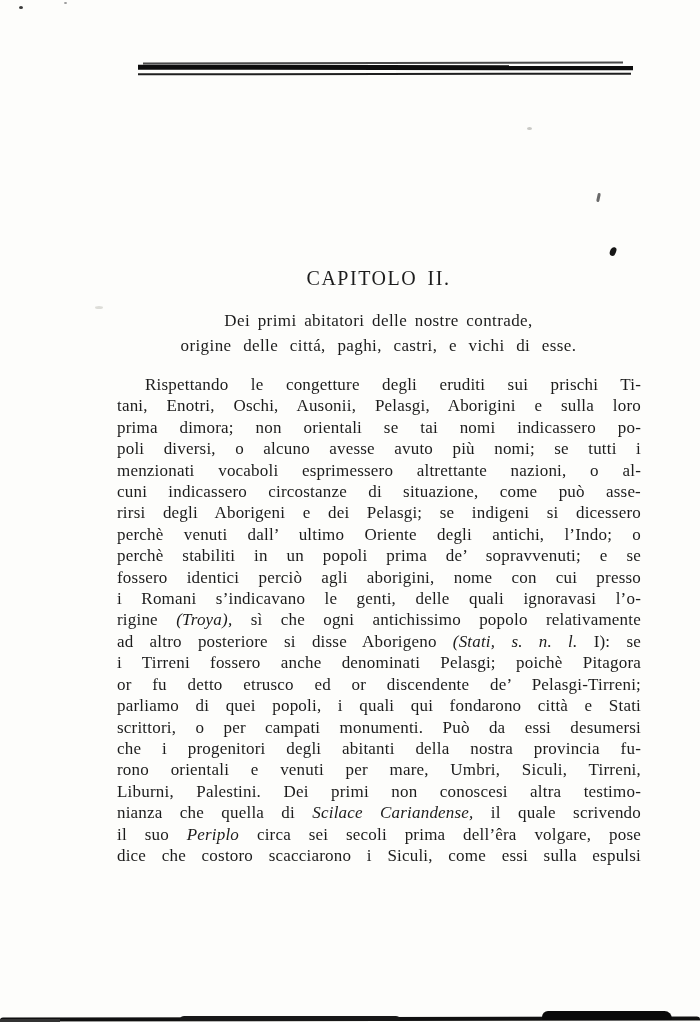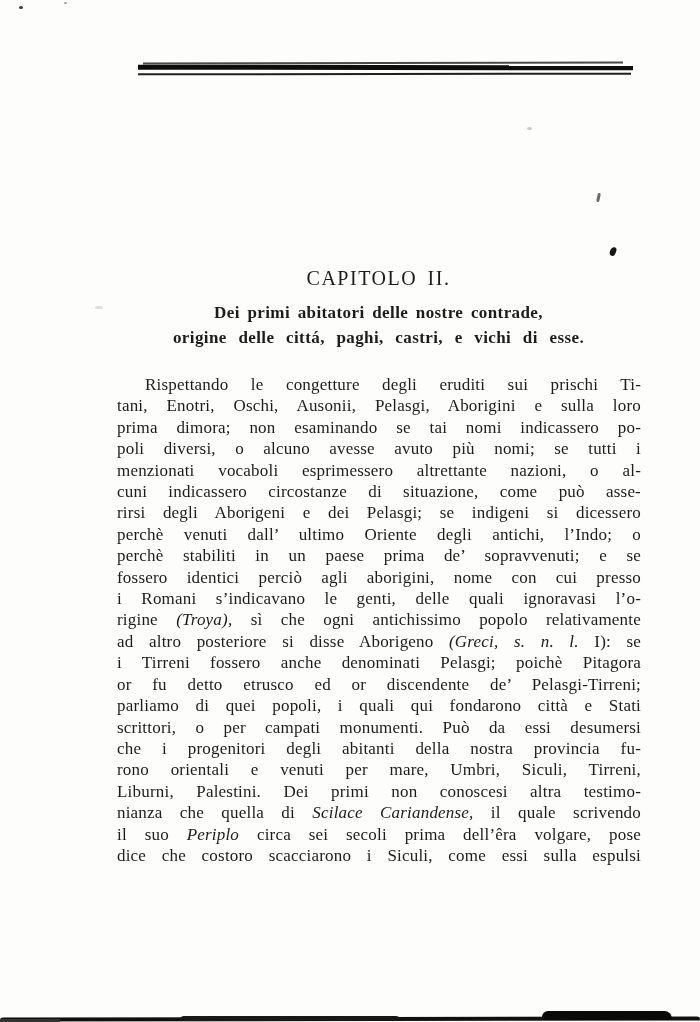--- a/index.html
+++ b/index.html
@@ -23,22 +23,22 @@
   .rule .r2 { height: 5px; background: #0d0d0d; margin-bottom: 3px; transform: skewY(0.08deg); }
   .rule .r3 { height: 2px; background: #1f1f1f; width: 99.5%; transform: skewY(-0.06deg); }
 
   .heading {
     position: absolute; top: 266px; left: 117px; width: 523px;
     text-align: center;
     font-size: 20px; line-height: 24px;
     letter-spacing: 1.5px; word-spacing: 4px;
   }
   .subtitle {
-    position: absolute; top: 300px; left: 87px; width: 583px;
-    text-align: center; font-weight: bold;
+    position: absolute; top: 308px; left: 87px; width: 583px;
+    text-align: center; font-weight: normal;
     font-size: 17px; line-height: 25px;
     letter-spacing: 0.4px;
   }
   .subtitle .sub-line1 { word-spacing: 3px; }
   .subtitle .sub-line2 { word-spacing: 7px; }
 
   .body-text {
     position: absolute; top: 374px; left: 117px; width: 524px;
     font-size: 17px;
   }
@@ -82,31 +82,31 @@
   <div class="heading">CAPITOLO II.</div>
 
   <div class="subtitle">
     <div class="sub-line1">Dei primi abitatori delle nostre contrade,</div>
     <div class="sub-line2">origine delle cittá, paghi, castri, e vichi di esse.</div>
   </div>
 
   <div class="body-text">
       <div class="line first">Rispettando le congetture degli eruditi sui prischi Ti-</div>
       <div class="line">tani, Enotri, Oschi, Ausonii, Pelasgi, Aborigini e sulla loro</div>
-      <div class="line">prima dimora; non esaminando se tai nomi indicassero po-</div>
+      <div class="line">prima dimora; non orientali se tai nomi indicassero po-</div>
       <div class="line">poli diversi, o alcuno avesse avuto più nomi; se tutti i</div>
       <div class="line">menzionati vocaboli esprimessero altrettante nazioni, o al-</div>
       <div class="line">cuni indicassero circostanze di situazione, come può asse-</div>
       <div class="line">rirsi degli Aborigeni e dei Pelasgi; se indigeni si dicessero</div>
       <div class="line">perchè venuti dall’ ultimo Oriente degli antichi, l’Indo; o</div>
-      <div class="line">perchè stabiliti in un paese prima de’ sopravvenuti; e se</div>
+      <div class="line">perchè stabiliti in un popoli prima de’ sopravvenuti; e se</div>
       <div class="line">fossero identici perciò agli aborigini, nome con cui presso</div>
       <div class="line">i Romani s’indicavano le genti, delle quali ignoravasi l’o-</div>
       <div class="line">rigine <span class="it">(Troya),</span> sì che ogni antichissimo popolo relativamente</div>
-      <div class="line">ad altro posteriore si disse Aborigeno <span class="it">(Greci, s. n. l.</span> I): se</div>
+      <div class="line">ad altro posteriore si disse Aborigeno <span class="it">(Stati, s. n. l.</span> I): se</div>
       <div class="line">i Tirreni fossero anche denominati Pelasgi; poichè Pitagora</div>
       <div class="line">or fu detto etrusco ed or discendente de’ Pelasgi-Tirreni;</div>
       <div class="line">parliamo di quei popoli, i quali qui fondarono città e Stati</div>
       <div class="line">scrittori, o per campati monumenti. Può da essi desumersi</div>
       <div class="line">che i progenitori degli abitanti della nostra provincia fu-</div>
       <div class="line">rono orientali e venuti per mare, Umbri, Siculi, Tirreni,</div>
       <div class="line">Liburni, Palestini. Dei primi non conoscesi altra testimo-</div>
       <div class="line">nianza che quella di <span class="it">Scilace Cariandense,</span> il quale scrivendo</div>
       <div class="line">il suo <span class="it">Periplo</span> circa sei secoli prima dell’êra volgare, pose</div>
       <div class="line">dice che costoro scacciarono i Siculi, come essi sulla espulsi</div>

